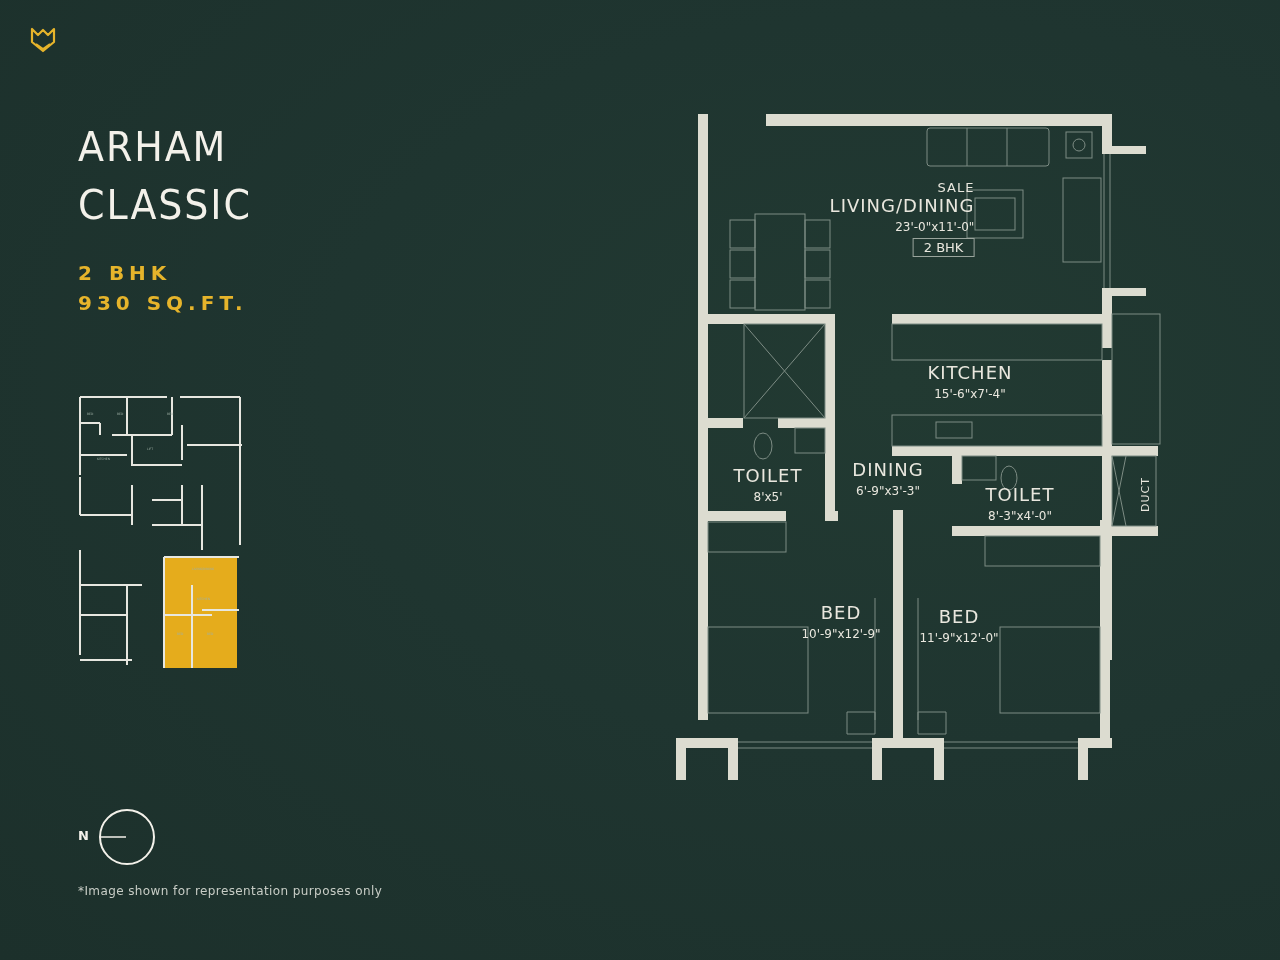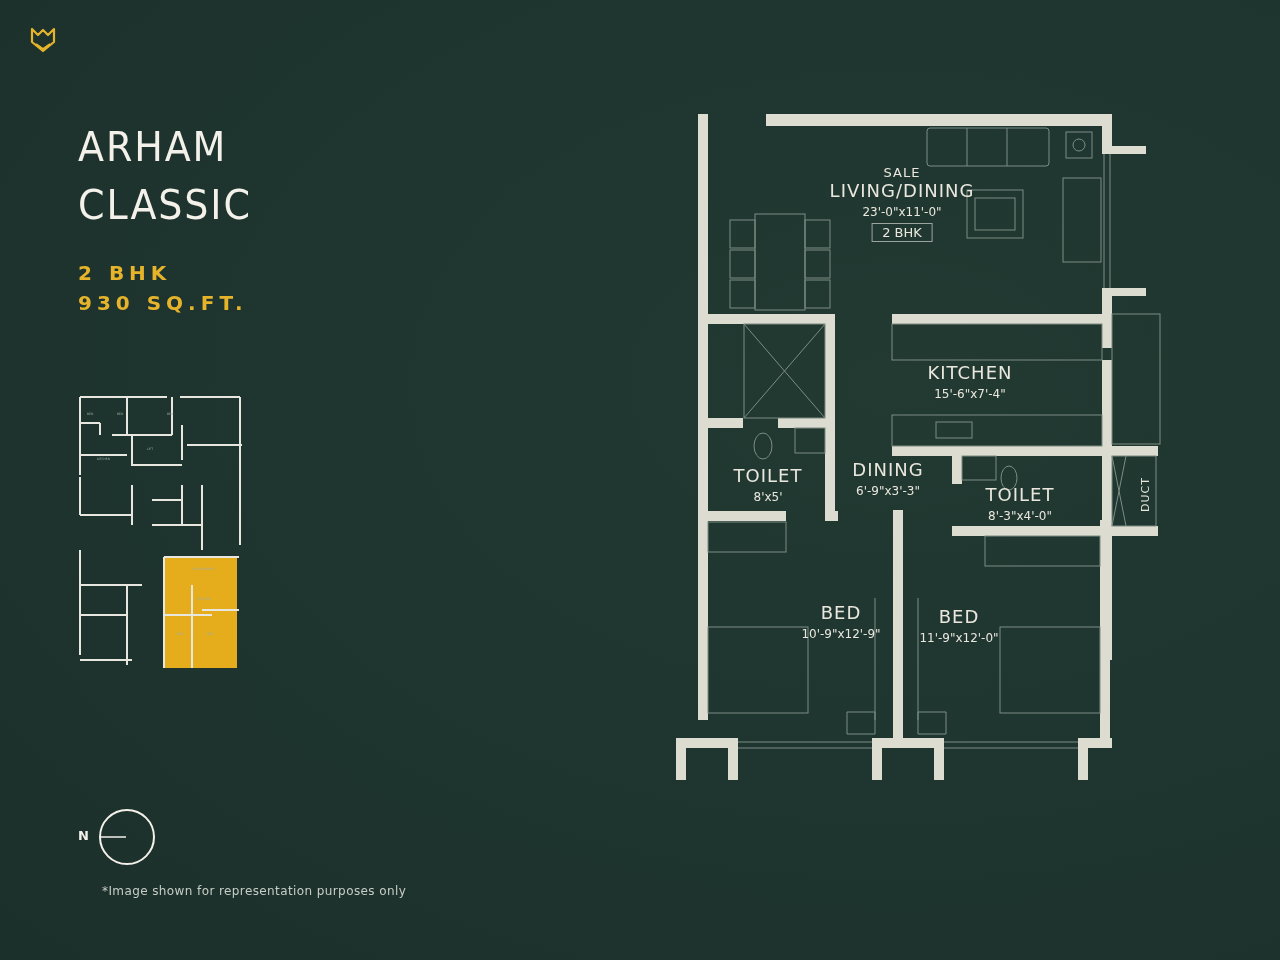--- a/index.html
+++ b/index.html
@@ -11,21 +11,21 @@
   .logo { position:absolute; left:28px; top:26px; width:30px; height:28px; }
   .title { position:absolute; left:78px; top:118px; color:#f3f1ea;
     font-family:"DejaVu Sans", sans-serif; font-weight:300; font-size:40px; line-height:58px; letter-spacing:2px; }
   .title div { font-weight:normal; transform:scaleX(0.95); transform-origin:left; }
   .sub { position:absolute; left:78px; top:258px; color:#e6b42b;
     font-family:"DejaVu Sans", sans-serif; font-weight:bold; font-size:20px; line-height:30px; letter-spacing:5px; }
   .keyplan { position:absolute; left:72px; top:385px; width:172px; height:288px; }
   .compass { position:absolute; left:78px; top:806px; }
   .compass .n { position:absolute; left:0; top:22px; color:#f3f1ea; font-size:13px; font-weight:bold; }
   .compass svg { position:absolute; left:18px; top:0; }
-  .disclaimer { position:absolute; left:78px; top:884px; color:#c8cdc6; font-size:12px; letter-spacing:0.4px;margin-left:24px; }
+  .disclaimer { position:absolute; left:78px; top:884px; color:#c8cdc6; font-size:12px; letter-spacing:0.4px; }
   .plan { position:absolute; left:0; top:0; width:1280px; height:960px; }
   .lbl { position:absolute; color:#e9e7de; text-align:center; white-space:nowrap; transform:translateX(-50%); }
   .lbl .name { font-size:18px; letter-spacing:1px; }
   .lbl .dim { font-size:12px; margin-top:4px; }
   .lbl .tag { font-size:13px; letter-spacing:1px; }
   .badge { display:inline-block; border:1px solid #9aa59d; padding:1px 10px; font-size:13px; margin-top:4px; }
   .duct { position:absolute; left:1128px; top:488px; color:#e9e7de; font-size:11px; transform:rotate(-90deg); transform-origin:center; letter-spacing:1px; }
 </style>
 </head>
 <body>
@@ -159,21 +159,21 @@
 
     <line x1="738" y1="742" x2="872" y2="742"></line>
       <line x1="738" y1="748" x2="872" y2="748"></line>
     <line x1="944" y1="742" x2="1078" y2="742"></line>
       <line x1="944" y1="748" x2="1078" y2="748"></line>
     <line x1="1104" y1="154" x2="1104" y2="288"></line>
       <line x1="1110" y1="154" x2="1110" y2="288"></line>
   </g>
 </svg>
 
-<div class="lbl" style="left:902px; top:165px;">
+<div class="lbl" style="left:902px; top:180px;text-align:right;">
   <div class="tag">SALE</div>
   <div class="name">LIVING/DINING</div>
   <div class="dim">23'-0"x11'-0"</div>
   <div class="badge">2 BHK</div>
 </div>
 <div class="lbl" style="left:970px; top:362px;">
   <div class="name">KITCHEN</div>
   <div class="dim">15'-6"x7'-4"</div>
 </div>
 <div class="lbl" style="left:768px; top:465px;">

